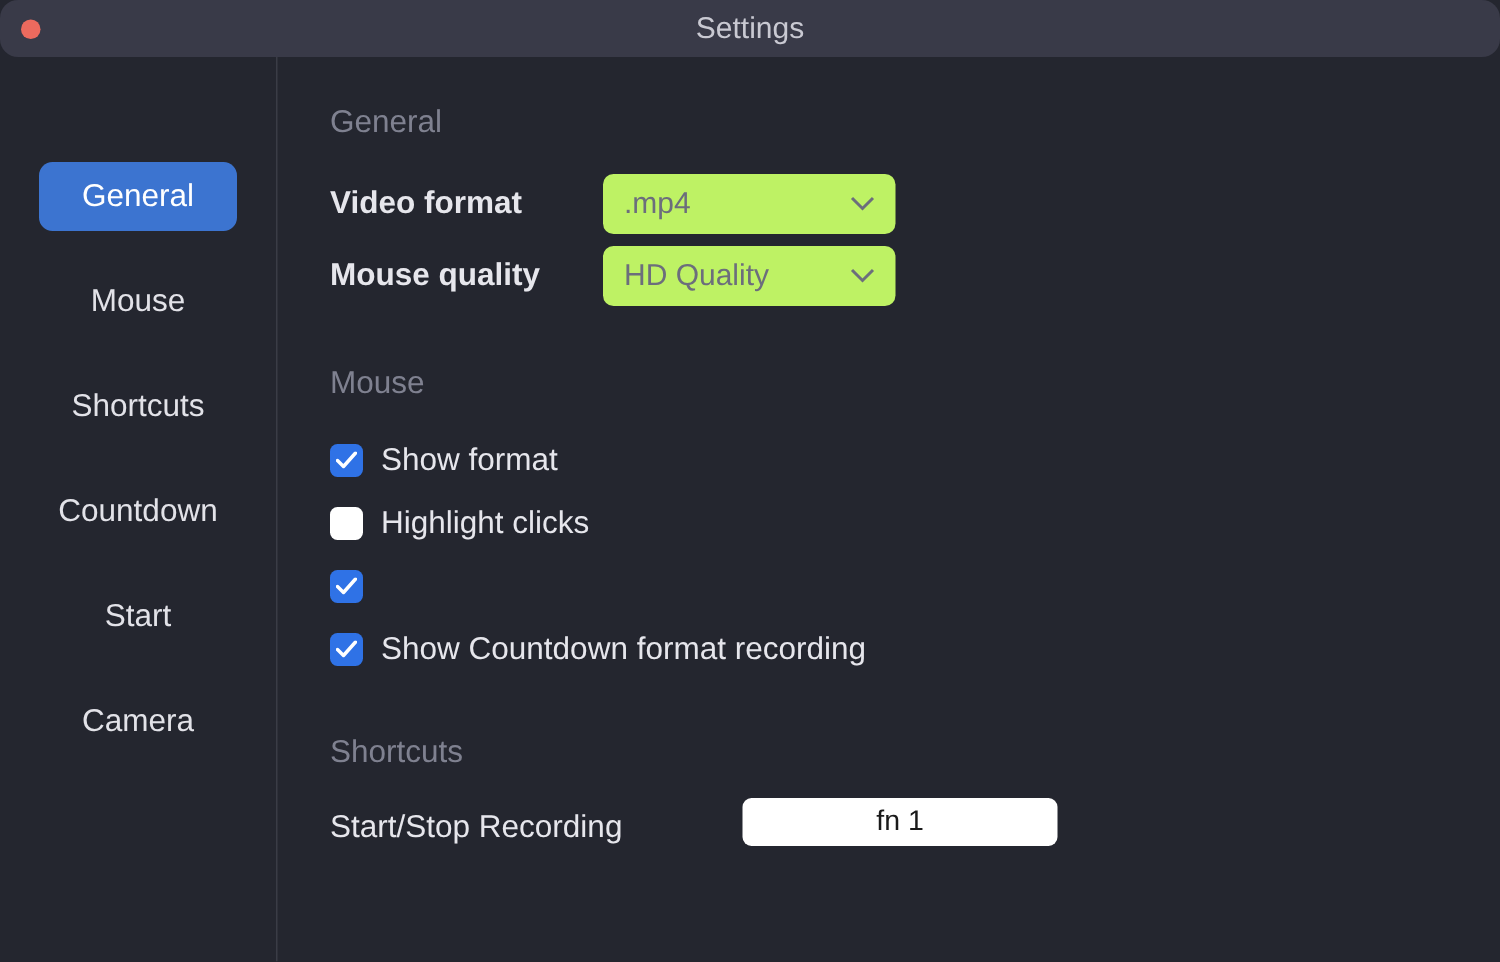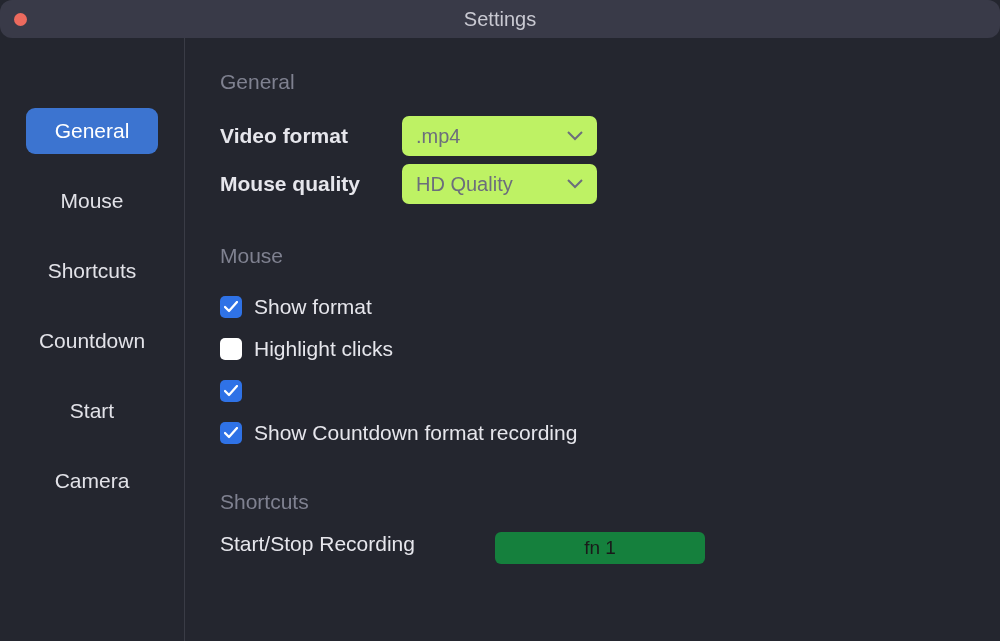--- a/index.html
+++ b/index.html
@@ -139,33 +139,33 @@
     .checkbox svg {
       display: block;
     }
     .checkbox-label {
       color: #e6e6ec;
       font-size: 21px;
       font-weight: 400;
     }
     .shortcut-row {
       display: flex;
-      align-items: flex-start;
+      align-items: flex-end;
       margin-top: 16px;
     }
     .shortcut-label {
       color: #e6e6ec;
       font-size: 21px;
       width: 275px;
       font-weight: 400;
     }
     .shortcut-input {
       width: 210px;
       height: 32px;
-      background: #15803d;
+      background: #ffffff;
       border-radius: 6px;
       display: flex;
       align-items: center;
       justify-content: center;
       color: #1a1a1a;
       font-size: 19px;
       font-weight: 400;
     }
   </style>
 </head>

